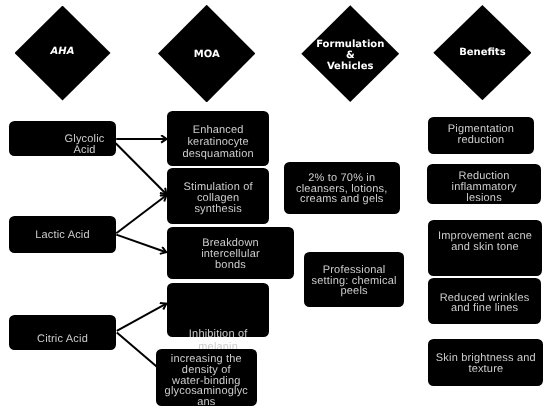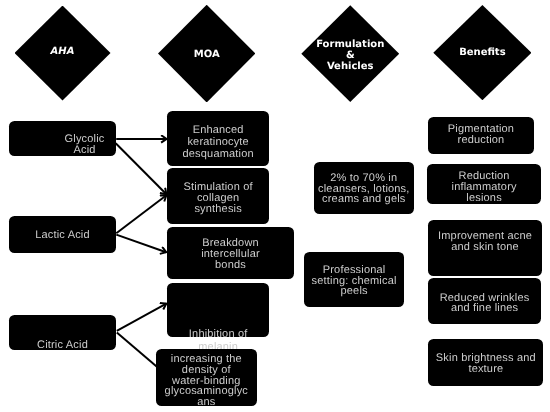--- a/index.html
+++ b/index.html
@@ -30,21 +30,21 @@
     position:absolute; background:#000000; border-radius:5.5px;
   }
   .nlabel {
     color:#cdcdcd; font-size:11px; line-height:10.75px; text-align:center;
     white-space:pre-line; display:block; letter-spacing:0.18px;
     position:absolute; left:0; right:0;
   }
 
   #n-glyc  .nlabel { top:13.80px;margin-left:44px; }
   #n-lact  .nlabel { top:14.20px; }
-  #n-citr  .nlabel { top:25px; }
+  #n-citr  .nlabel { top:19px; }
   #n-moa1  .nlabel { top:12.80px; line-height:12px; }
   #n-moa2  .nlabel { top:13.90px; line-height:10.9px; }
   #n-moa3  .nlabel { top:11.80px; line-height:10.6px; }
   #n-moa4  .nlabel { top:13.00px; line-height:13px;margin-top:32px; }
   #n-moa5  .nlabel { top:5.30px;  line-height:10.65px; }
   #n-form1 .nlabel { top:11.50px; line-height:10.45px; }
   #n-form2 .nlabel { top:13.60px; line-height:10.5px; }
   #n-ben1  .nlabel { top:7.00px;  line-height:10.9px; }
   #n-ben2  .nlabel { top:7.00px;  line-height:10.8px; }
   #n-ben3  .nlabel { top:11.10px;  line-height:11.0px; }
@@ -103,21 +103,21 @@
 production</span>
   </div>
   <div class="node" id="n-moa5" style="left:156px; top:349.2px; width:100.6px; height:57px;">
     <span class="nlabel">increasing the
 density of
 water-binding
 glycosaminoglyc
 ans</span>
   </div>
 
-  <div class="node" id="n-form1" style="left:314px; top:161.6px; width:99.6px; height:52px;">
+  <div class="node" id="n-form1" style="left:284px; top:161.6px; width:99.6px; height:52px;padding-left:16px;">
     <span class="nlabel">2% to 70% in
 cleansers, lotions,
 creams and gels</span>
   </div>
   <div class="node" id="n-form2" style="left:298px; top:251.7px; width:100.2px; height:54.9px;margin-left:6px;">
     <span class="nlabel">Professional
 setting: chemical
 peels</span>
   </div>
 

